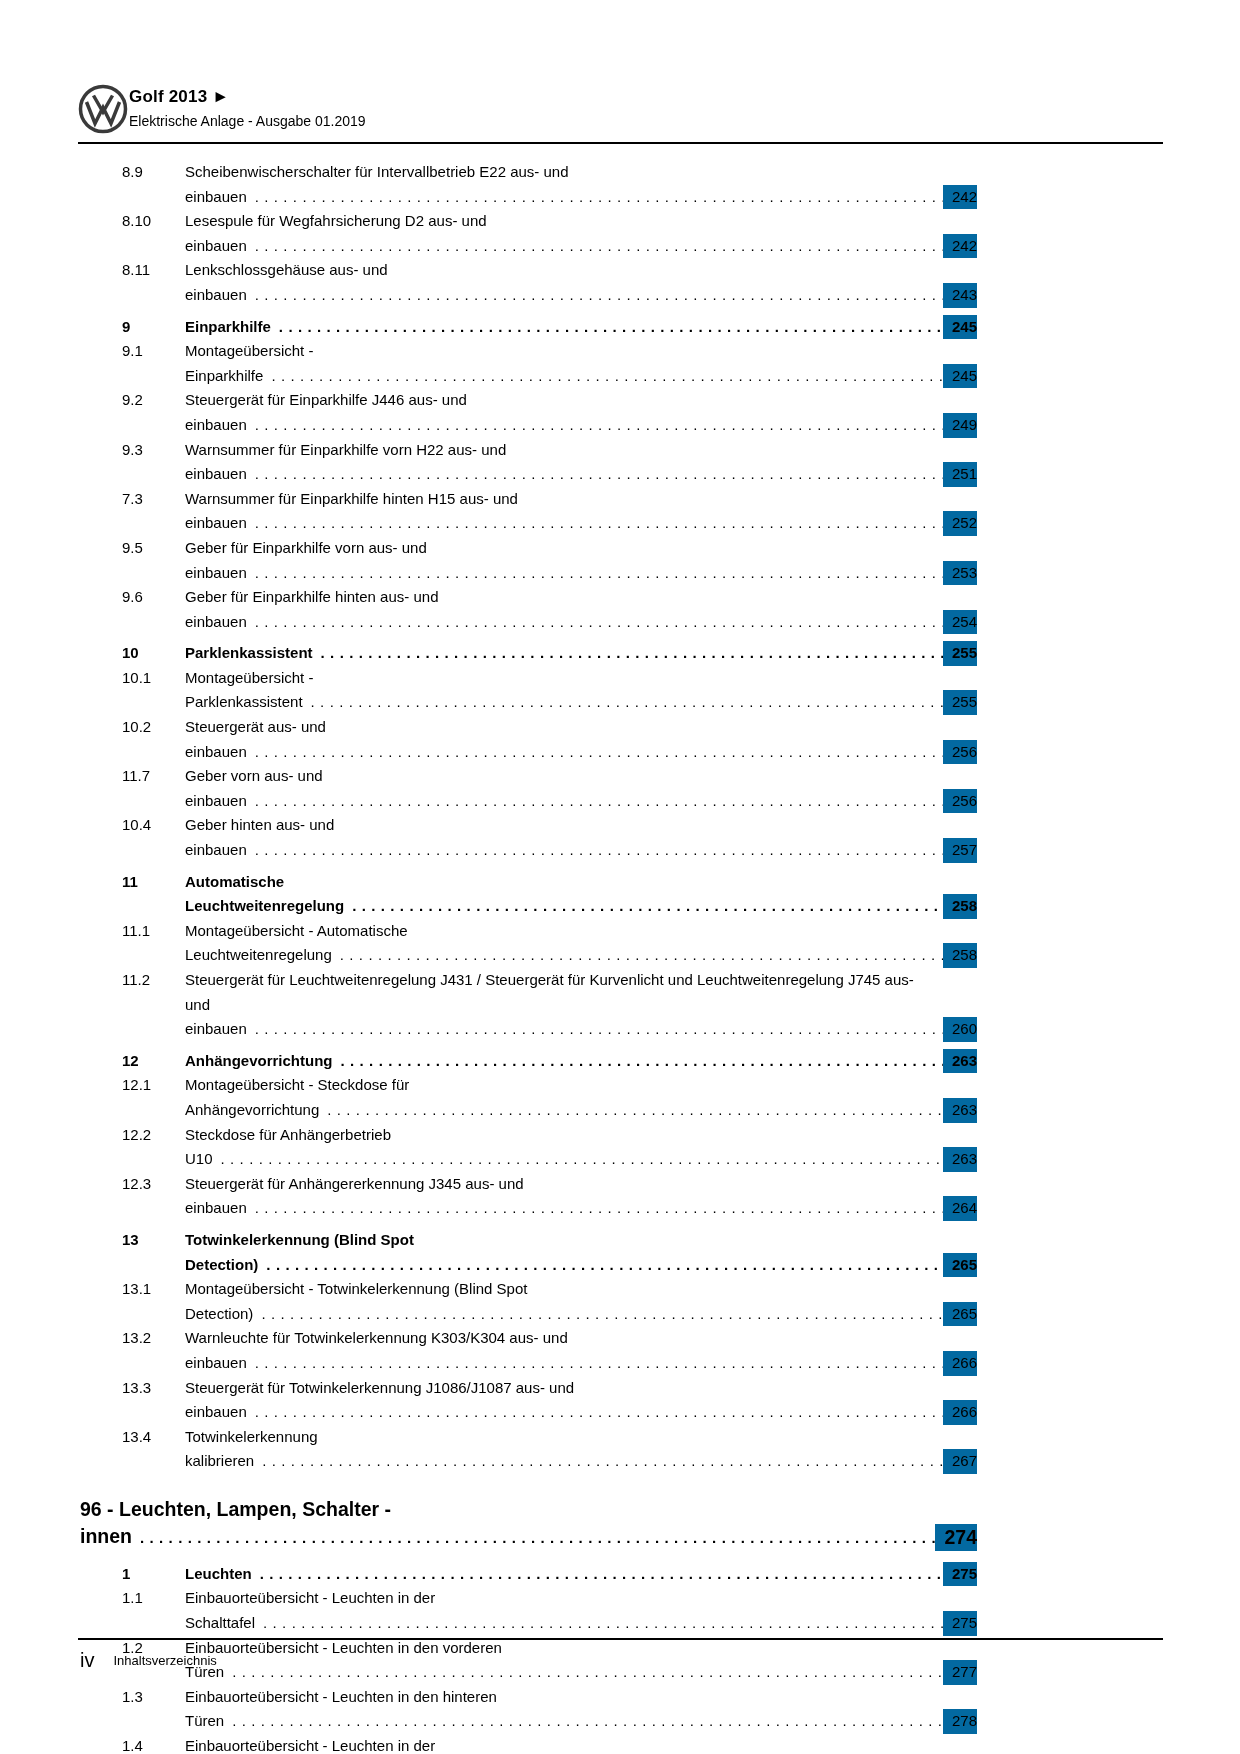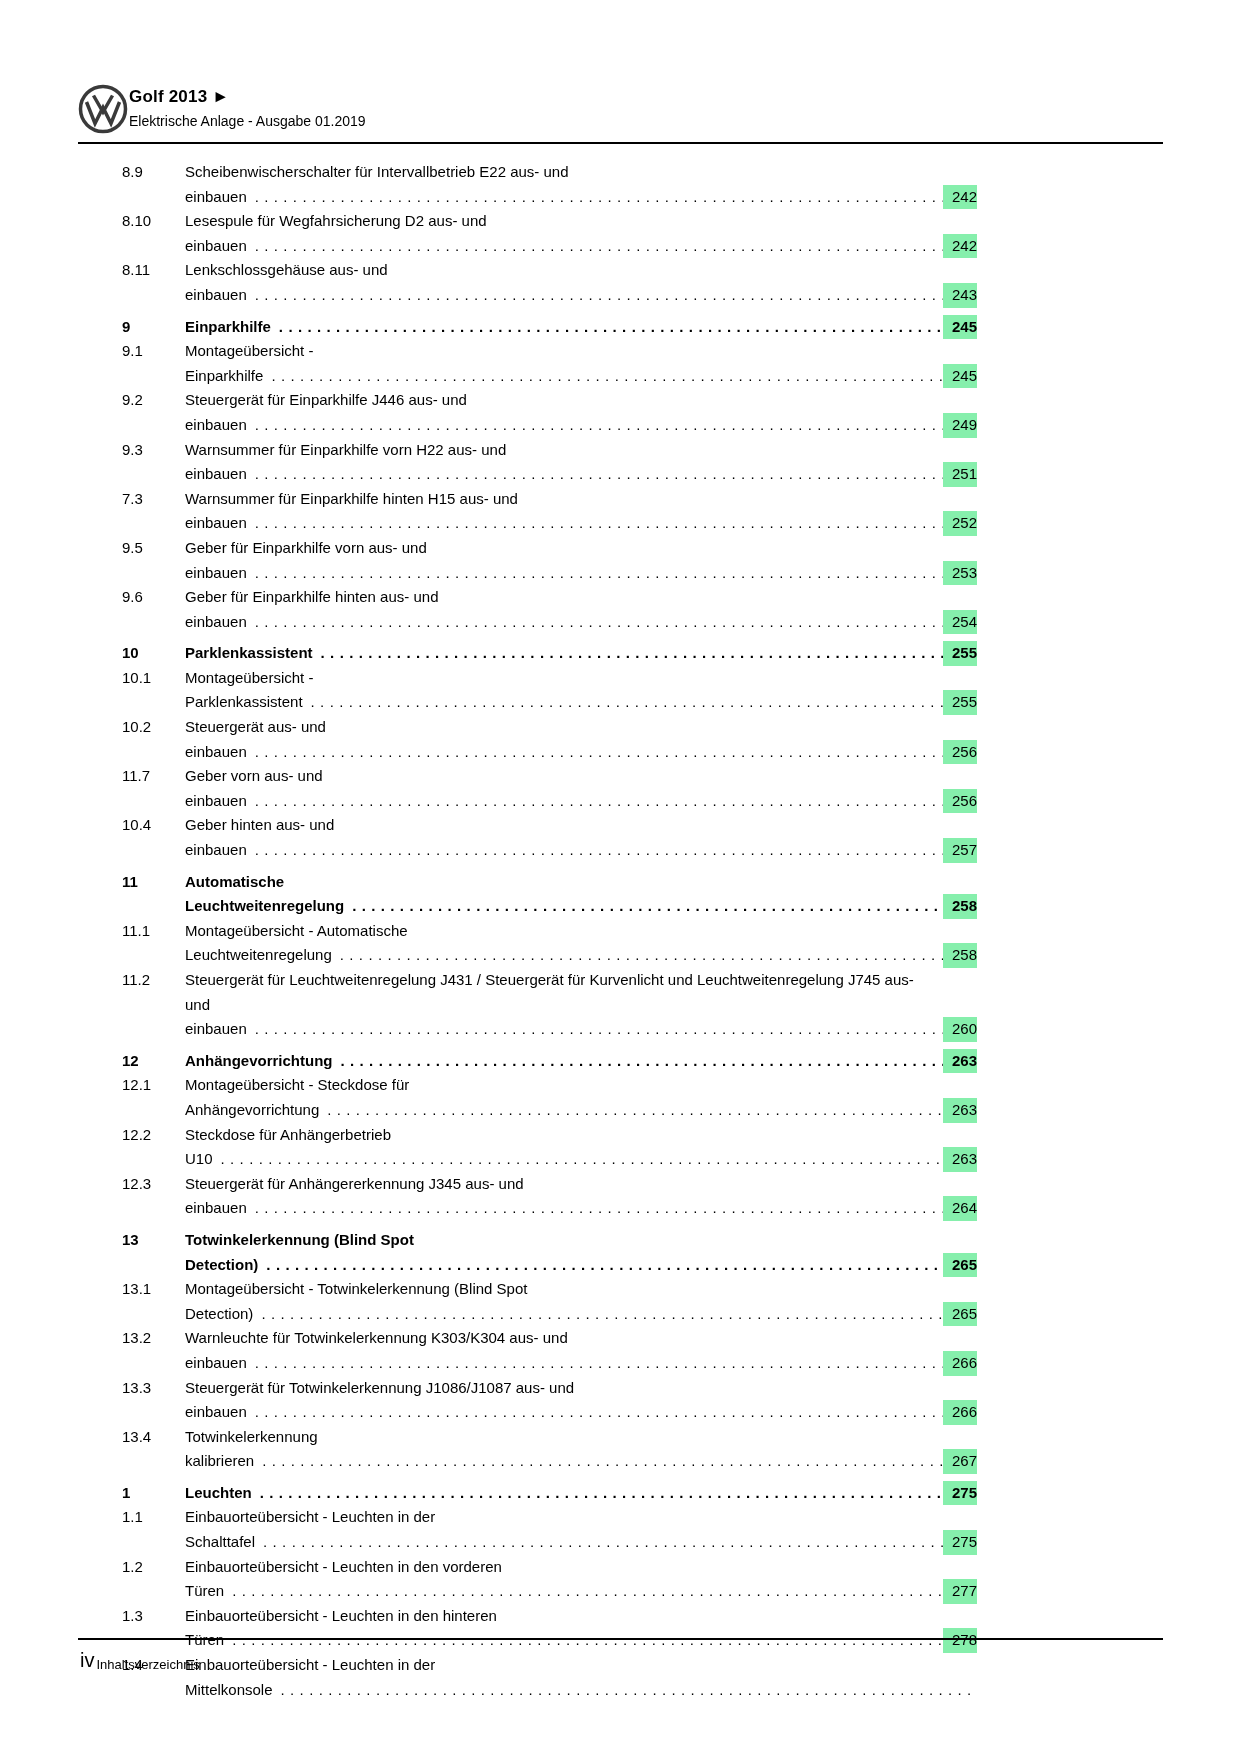--- a/index.html
+++ b/index.html
@@ -39,38 +39,38 @@
     white-space: nowrap;
     letter-spacing: 0.6px;
     font-size: 15px;
     font-weight: normal;
   }
   .toc-row.bold .title::after { font-weight: bold; }
   .page {
     position: absolute;
     right: 0;
     bottom: 0;
-    background: #86efac;
+    background: #0369a1;
     padding-left: 9px;
   }
 
   .toc-chapter {
     display: flex;
     font-size: 19.5px;
     font-weight: bold;
     line-height: 27px;
     margin: 22px 0 11px 0;
     padding-left: 2px;
   }
   .toc-chapter .title::after { font-weight: bold; }
 
   
   .footer { position: absolute; left: 78px; right: 77px; top: 1638px; }
   .footer-rule { border: 0; border-top: 2px solid #000; margin: 0; }
-  .footer-row { display: flex; align-items: flex-end; gap: 2px; margin-top: 9px; padding-left: 2px; }
+  .footer-row { display: flex; align-items: center; gap: 19px; margin-top: 9px; padding-left: 2px; }
   .roman { font-size: 20px; }
   .flabel { font-size: 13px; }
 </style>
 </head>
 <body>
 
 <div class="content">
 
   <div class="page-header">
     <div class="brand">
@@ -216,20 +216,23 @@
   <div class="toc-row">
     <span class="num">13.3</span>
     <span class="body"><span class="title">Steuergerät für Totwinkelerkennung J1086/J1087 aus- und einbauen</span><span class="page">266</span></span>
   </div>
 
   <div class="toc-row">
     <span class="num">13.4</span>
     <span class="body"><span class="title">Totwinkelerkennung kalibrieren</span><span class="page">267</span></span>
   </div>
 
+  <div class="toc-chapter">
+    <span class="body"><span class="title">96 - Leuchten, Lampen, Schalter - innen</span><span class="page">274</span></span>
+  </div>
 
   <div class="toc-row bold">
     <span class="num">1</span>
     <span class="body"><span class="title">Leuchten</span><span class="page">275</span></span>
   </div>
 
   <div class="toc-row">
     <span class="num">1.1</span>
     <span class="body"><span class="title">Einbauorteübersicht - Leuchten in der Schalttafel</span><span class="page">275</span></span>
   </div>

